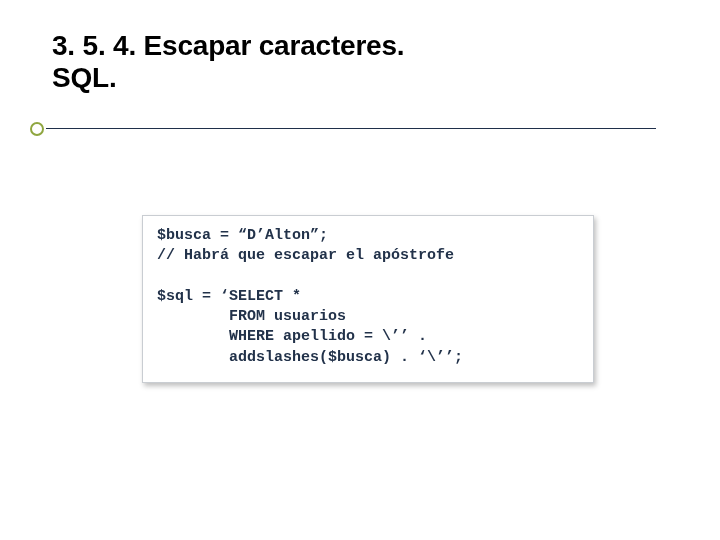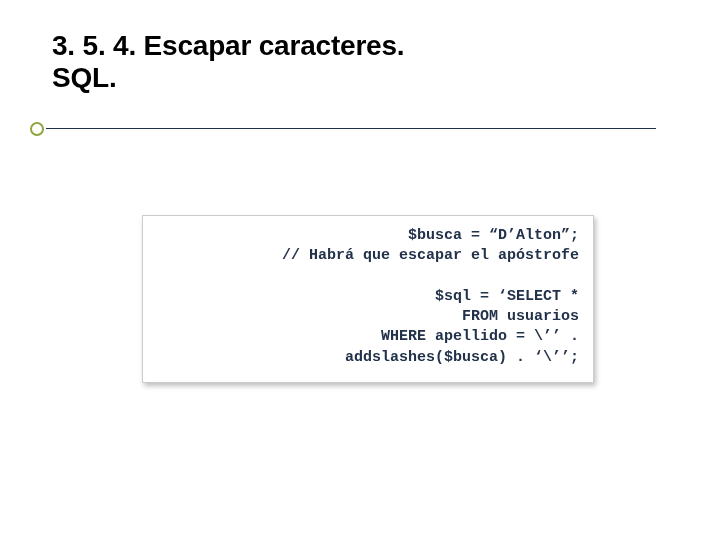--- a/index.html
+++ b/index.html
@@ -70,21 +70,20 @@
     box-sizing: border-box;
   }
   .code-box pre {
     margin: 0;
     font-family: "Courier New", Courier, monospace;
     font-size: 15px;
     line-height: 1.35;
     font-weight: bold;
     color: #22324a;
     white-space: pre;
-    text-align: right;
   }
 </style>
 </head>
 <body>
 
 <div class="slide">
 
   <div class="title-block">
     <div class="title-line">3. 5. 4. Escapar caracteres.</div>
     <div class="title-line title-line2">SQL.</div>

